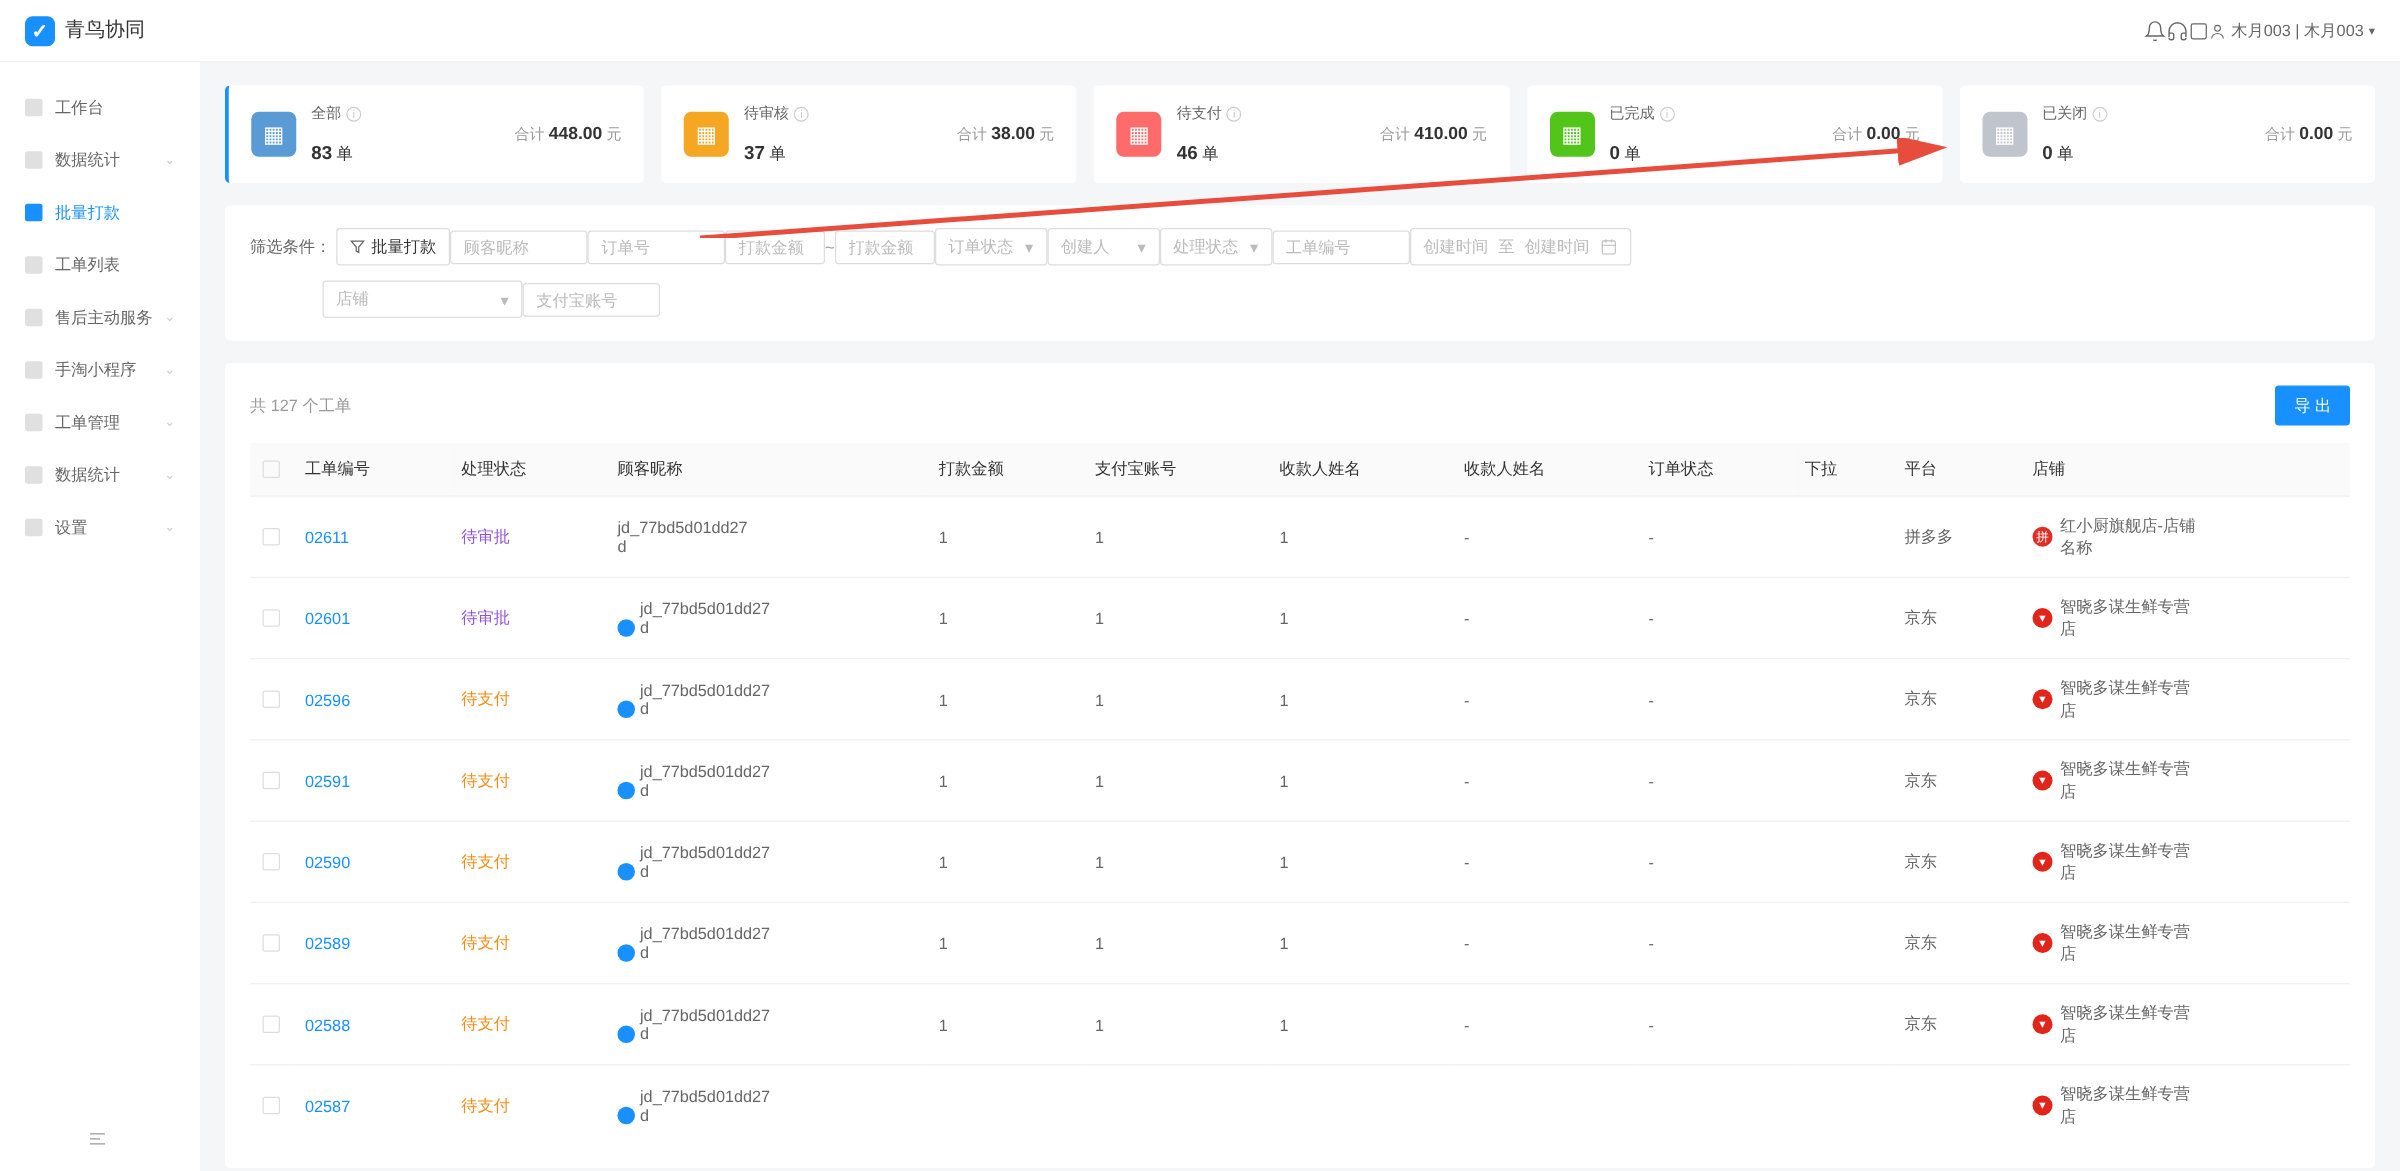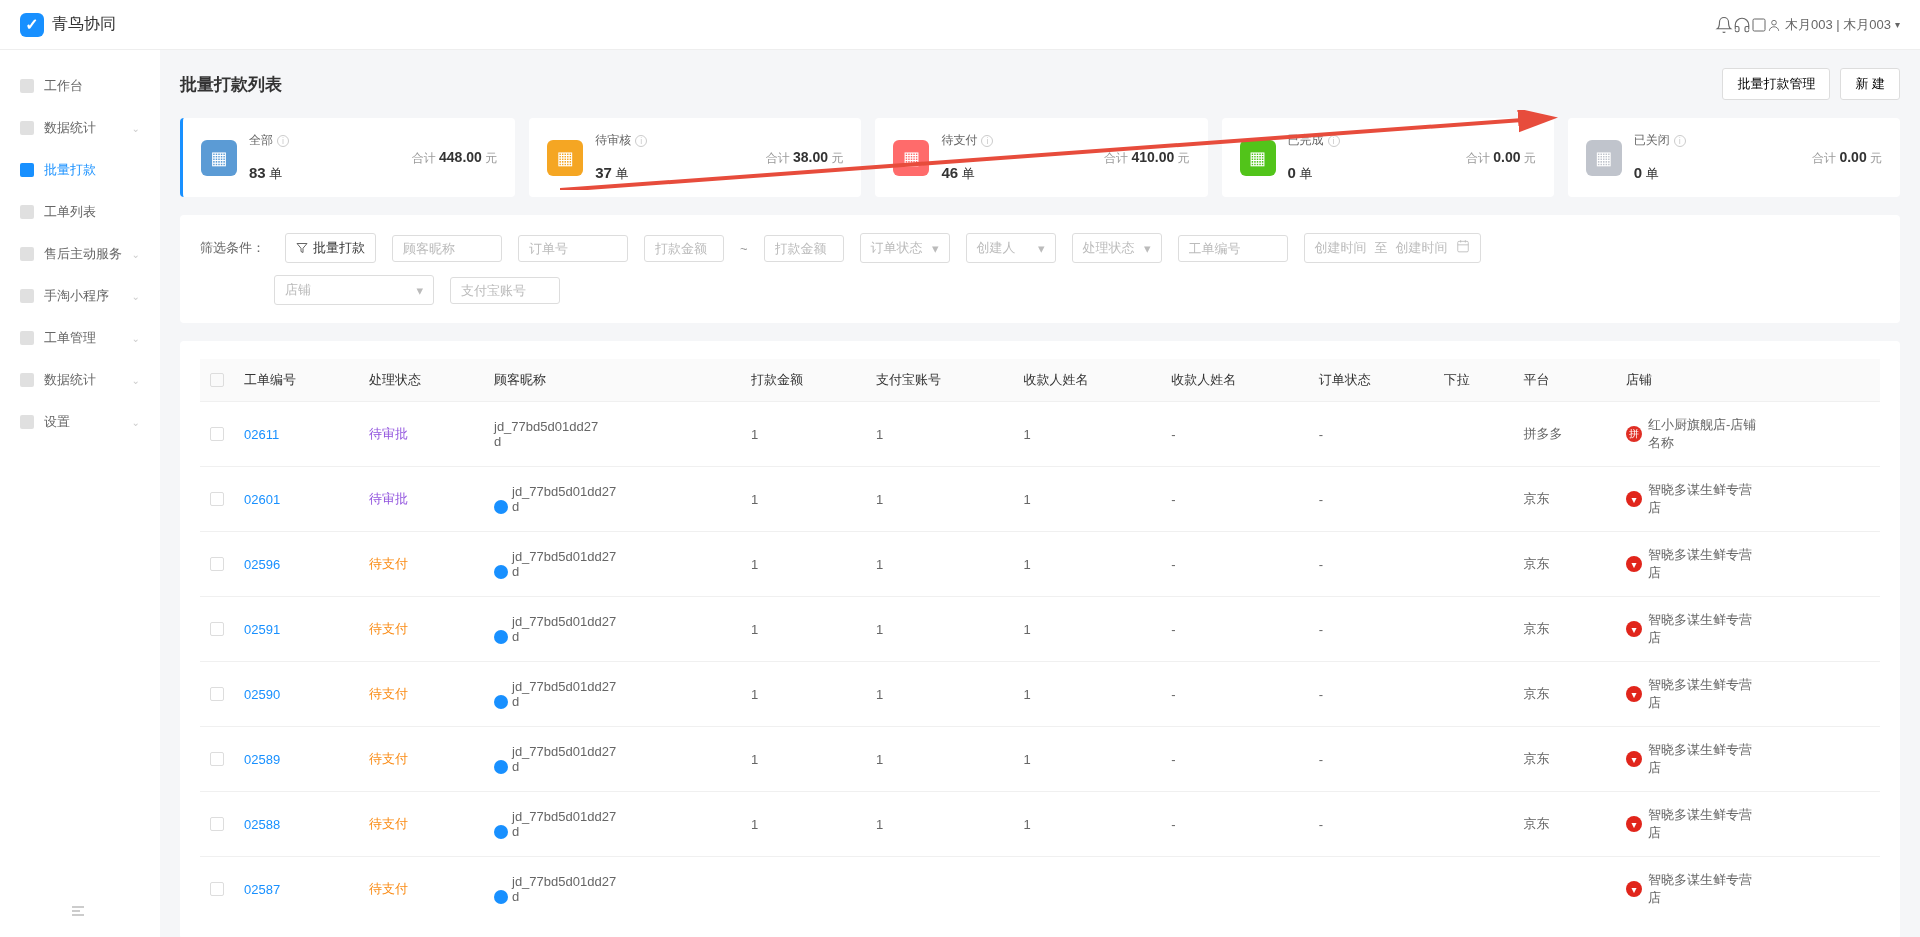--- a/index.html
+++ b/index.html
@@ -35,29 +35,29 @@
 .stat-icon.red{background:#ff6b6b}
 .stat-icon.green{background:#52c41a}
 .stat-icon.gray{background:#c0c4cc}
 .stat-title{color:#666;font-size:12px;display:flex;align-items:center;gap:4px}
 .stat-count{font-size:13px;color:#333;margin-top:15px}
 .stat-count b{font-size:15px;font-weight:600}
 .stat-right{font-size:12px;color:#999}
 .stat-right b{color:#333;font-size:14px}
 .info-icon{width:12px;height:12px;border:1px solid #ccc;border-radius:50%;display:inline-flex;align-items:center;justify-content:center;font-size:9px;color:#ccc}
 .filter-panel{background:#fff;border-radius:4px;padding:18px 20px;margin-bottom:18px}
-.filter-row{display:flex;align-items:center;gap:16px;flex-wrap:wrap;margin-bottom:12px}
+.filter-row{display:flex;align-items:center;gap:0;flex-wrap:wrap;margin-bottom:12px}
 .filter-row:last-child{margin-bottom:0}
 .filter-label{color:#666;font-size:13px;margin-right:4px}
 .filter-btn{padding:5px 10px;border:1px solid #ddd;border-radius:3px;cursor:pointer;display:flex;align-items:center;gap:5px;font-size:13px}
 .input{padding:5px 10px;border:1px solid #ddd;border-radius:3px;font-size:13px;width:110px;color:#333}
 .input::placeholder{color:#bbb}
 .select{padding:5px 10px;border:1px solid #ddd;border-radius:3px;font-size:13px;width:90px;display:flex;align-items:center;justify-content:space-between;cursor:pointer;color:#bbb}
 .select.wide{width:160px}
-.date-range{display:flex;align-items:flex-start;border:1px solid #ddd;border-radius:3px;padding:5px 10px;gap:8px;color:#bbb;font-size:13px}
+.date-range{display:flex;align-items:center;border:1px solid #ddd;border-radius:3px;padding:5px 10px;gap:8px;color:#bbb;font-size:13px}
 .tilde{color:#999}
 .table-wrap{background:#fff;border-radius:4px;padding:18px 20px}
 .table-head{display:flex;align-items:center;justify-content:space-between;margin-bottom:14px}
 .table-count{color:#999;font-size:13px}
 table{width:100%;border-collapse:collapse}
 th{text-align:left;padding:12px 10px;font-size:13px;font-weight:500;color:#333;background:#fafafa}
 td{padding:14px 10px;font-size:13px;border-top:1px solid #f0f0f0;color:#666;vertical-align:middle}
 .chk{width:14px;height:14px;border:1px solid #ddd;border-radius:2px;cursor:pointer}
 .link{color:#1890ff;cursor:pointer}
 .status-purple{color:#9254de}
@@ -172,27 +172,20 @@
   <div class="main">
     <svg class="arrow-annotation" viewBox="0 0 1000 80">
       <defs>
           <marker id="ah" markerWidth="10" markerHeight="10" refX="8" refY="3" orient="auto">
             <polygon points="0 0, 10 3, 0 6" fill="#e74c3c"></polygon>
           </marker>
         </defs>
       <line x1="0" y1="80" x2="990" y2="8" stroke="#e74c3c" stroke-width="4" marker-end="url(#ah)"></line>
     </svg>
 
-    <div class="page-head">
-      <div class="page-title">批量打款列表</div>
-      <div class="head-btns">
-        <button class="btn">批量打款管理</button>
-        <button class="btn">新 建</button>
-      </div>
-    </div>
 
     <div class="stats-row" id="stats">
         <div class="stat-card active">
           <div class="stat-left">
             <div class="stat-icon blue">▦</div>
             <div>
               <div class="stat-title">全部 <span class="info-icon">i</span></div>
               <div class="stat-count"><b>83</b> 单</div>
             </div>
           </div>
@@ -283,20 +276,24 @@
         <span style="width:58px"></span>
         <div class="select wide">
             <span>店铺</span>
             <span>▾</span>
           </div>
         <input class="input" placeholder="支付宝账号" style="">
       </div>
     </div>
 
     <div class="table-wrap">
+      <div class="table-head">
+        <span class="table-count">共 127 个工单</span>
+        <button class="btn btn-primary">导 出</button>
+      </div>
       <table>
         <thead>
             <tr id="thead-row">
               <th style="width:30px">
                 <div class="chk"></div>
               </th>
               <th>工单编号</th>
               <th>处理状态</th>
               <th>顾客昵称</th>
               <th>打款金额</th>

